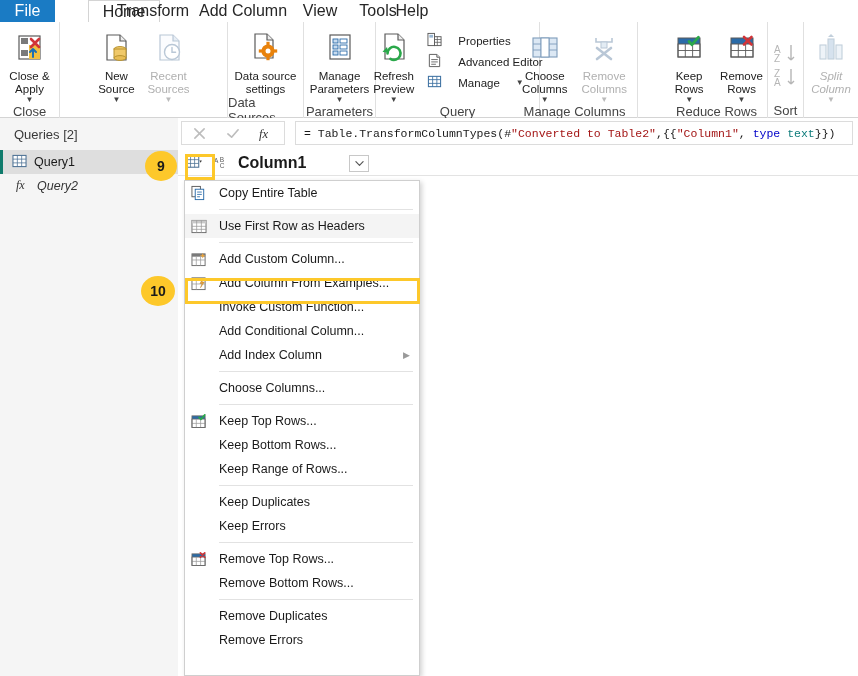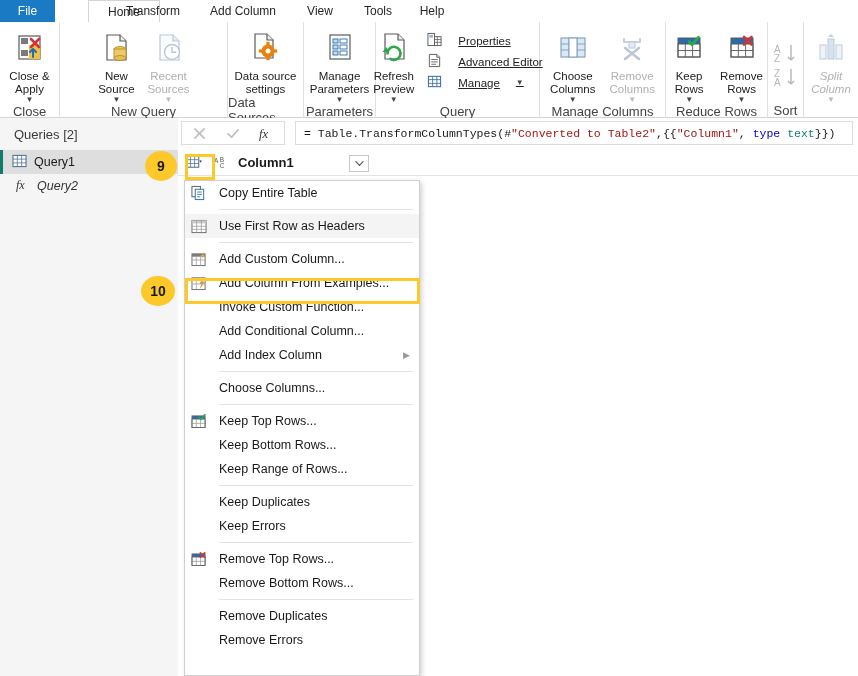--- a/index.html
+++ b/index.html
@@ -16,21 +16,21 @@
 
   
   .tabbar {
     position: absolute; top:0; left:0; width:858px; height:22px;
     background:#ffffff;
     border-bottom:1px solid #ffffff;
   }
   .tab {
     position:absolute; top:0; height:22px;
     display:flex; align-items:center; justify-content:center;
-    font-size:12px; color:#262626; padding:0 10px; white-space:nowrap;
+    font-size:16px; color:#262626; padding:0 10px; white-space:nowrap;
     cursor:default;
   }
   .tab.file { background:#1a7bc4; color:#fff; left:0; width:55px; }
   .tab.active {
     background:#ffffff; color:#262626;
     border-left:1px solid #d4d4d4; border-right:1px solid #d4d4d4;
     border-top:1px solid #d4d4d4;
   }
   .tabstrip-fill {
     position:absolute; top:0; left:55px; width:803px; height:22px;
@@ -58,21 +58,21 @@
   }
   .bigbtn .ico { height:40px; display:flex; align-items:center; justify-content:center; }
   .bigbtn .lbl {
     font-size:11.5px; line-height:13px; text-align:center; color:#222;
     margin-top:2px; white-space:pre-line;
   }
   .bigbtn.disabled .lbl { color:#b0b0b0; }
   .smallcol { display:flex; flex-direction:column; justify-content:center; padding-top:4px; }
   .smallbtn {
     display:flex; align-items:center; gap:16px; height:21px;
-    font-size:11.5px; color:#222; padding:0 4px; cursor:default; white-space:nowrap;text-decoration:underline;
+    font-size:11.5px; color:#222; padding:0 4px; cursor:default; white-space:nowrap;
   }
   .caret { font-size:8px; color:#444; line-height:1; }
   .caret.dis { color:#bbb; }
 
   
   .qpane {
     position:absolute; left:0; top:118px; width:214px; height:558px;
     background:#f5f5f5; border-right:1px solid #d0d0d0;
   }
   .qpane-header {
@@ -115,21 +115,21 @@
   .colheader {
     position:absolute; left:0; top:32px; width:680px; height:26px;
     background:#fff; border-bottom:1px solid #e3e3e3;
     display:flex; align-items:center;
   }
   .tbl-corner-btn {
     width:24px; height:20px; margin-left:4px;
     display:flex; align-items:center; justify-content:center; cursor:default;
   }
   .abc-icon { margin-left:8px; font-size:9px; color:#5a5a5a; line-height:1; }
-  .colname { margin-left:7px; font-size:13px; color:#1a1a1a; font-weight:bold; }
+  .colname { margin-left:7px; font-size:16px; color:#1a1a1a; font-weight:bold; }
   .col-filter {
     position:absolute; left:171px; top:5px; width:20px; height:17px;
     border:1px solid #c8c8c8; background:#fff;
     display:flex; align-items:center; justify-content:center; cursor:default;
   }
 
   
   .ctxmenu {
     position:absolute; left:184px; top:180px; width:236px; height:496px;
     background:#ffffff; border:1px solid #cfcfcf;
@@ -182,21 +182,21 @@
       </div>
     <div class="tab" style="left:196px;width:94px;">
         <span>Add Column</span>
       </div>
     <div class="tab" style="left:292px;width:56px;">
         <span>View</span>
       </div>
     <div class="tab" style="left:350px;width:56px;">
         <span>Tools</span>
       </div>
-    <div class="tab" style="left:408px;width:48px;">
+    <div class="tab" style="left:388px;width:48px;">
         <span>Help</span>
       </div>
   </div>
 
   <div class="ribbon">
 
     <div class="rgroup" style="left:0;width:60px;">
       <div class="gbody">
         <div class="bigbtn">
           <div class="ico">
@@ -240,21 +240,20 @@
               <path d="M21 4 v6 h6" fill="#e7eef5" stroke="#b9c7d6" stroke-width="1.2"></path>
               <circle cx="20" cy="21" r="7.5" fill="#fff" stroke="#b9c7d6" stroke-width="1.4"></circle>
               <path d="M20 16.5 v4.8 h3.6" stroke="#b9c7d6" stroke-width="1.4" fill="none" stroke-linecap="round"></path>
             </svg>
           </div>
           <div class="lbl">Recent
 Sources</div>
           <div class="caret dis">▼</div>
         </div>
       </div>
-      <div class="glabel">New Query</div>
     </div>
 
     <div class="rgroup" style="left:228px;width:76px;">
       <div class="gbody">
         <div class="bigbtn">
           <div class="ico">
             <svg width="34" height="34" viewBox="0 0 34 34">
               <path d="M7 3 h12 l6 6 v18 h-18 z" fill="#fff" stroke="#5a5a5a" stroke-width="1.2"></path>
               <path d="M19 3 v6 h6" fill="#eee" stroke="#5a5a5a" stroke-width="1.2"></path>
               <g transform="translate(20,20)">
@@ -343,21 +342,21 @@
               </svg>
             </span>
             <span>Manage</span>
             <span class="caret">▼</span>
           </div>
         </div>
       </div>
       <div class="glabel">Query</div>
     </div>
 
-    <div class="rgroup" style="left:540px;width:126px;">
+    <div class="rgroup" style="left:512px;width:126px;">
       <div class="gbody" style="gap:4px;">
         <div class="bigbtn">
           <div class="ico">
             <svg width="34" height="34" viewBox="0 0 34 34">
               <rect x="5" y="7" width="24" height="19" fill="#dce8f4" stroke="#7e9cbb" stroke-width="1.1"></rect>
               <path d="M13 7 v19 M21 7 v19 M5 13 h24 M5 19 h24" stroke="#7e9cbb" stroke-width="0.9"></path>
               <rect x="13" y="7" width="8" height="19" fill="#fff" stroke="#7e9cbb" stroke-width="1"></rect>
             </svg>
           </div>
           <div class="lbl">Choose

